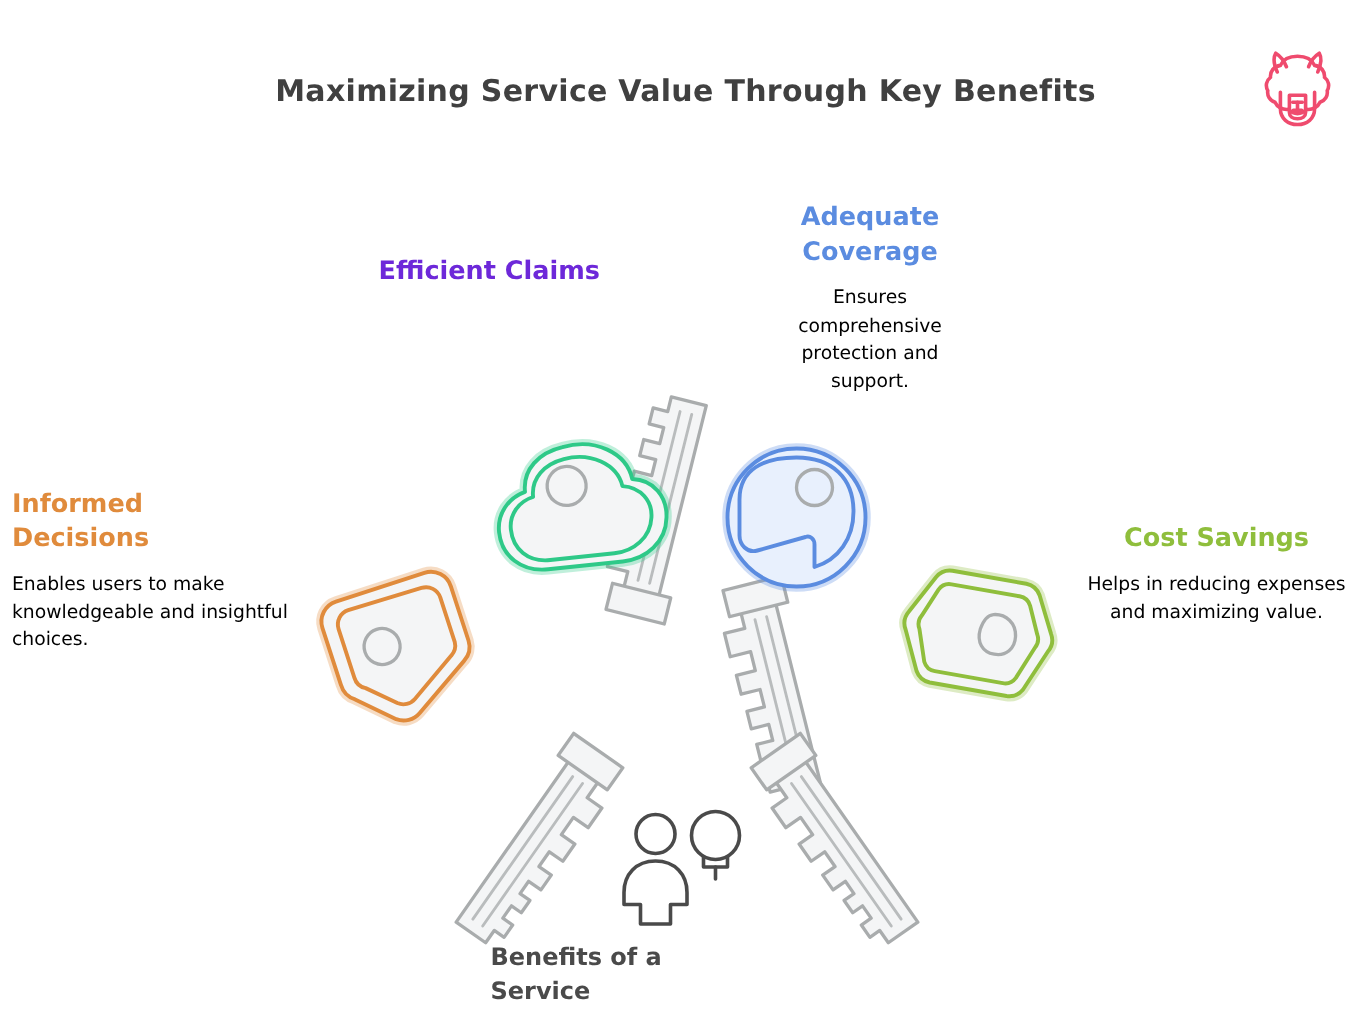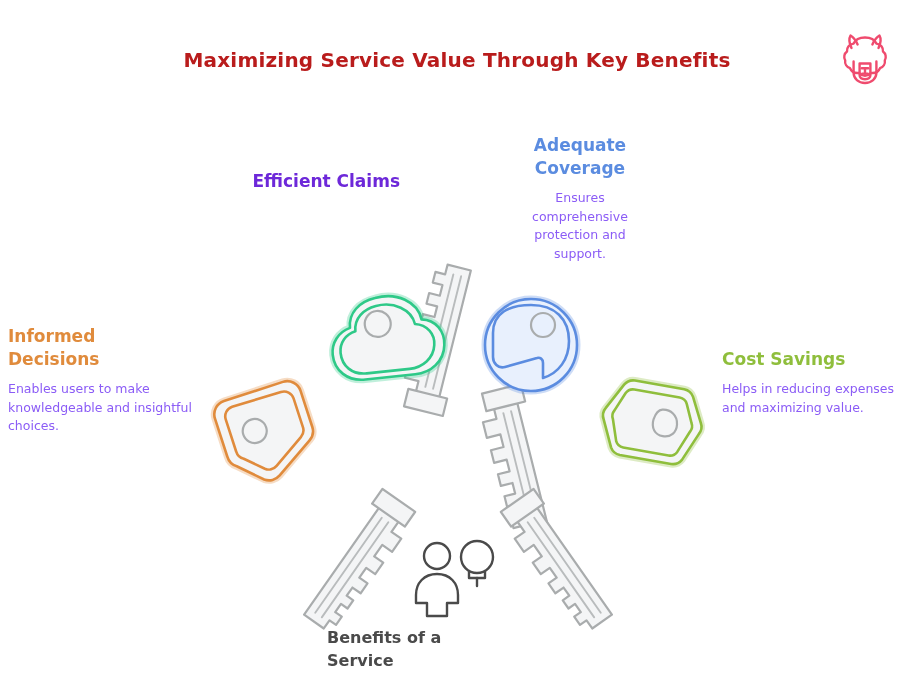--- a/index.html
+++ b/index.html
@@ -27,21 +27,21 @@
   
   #page-title {
     position: absolute;
     left: 0;
     top: 48px;
     width: 914px;
     text-align: center;
     font-size: 20px;
     font-weight: bold;
     letter-spacing: 0.2px;
-    color: #b91c1c;
+    color: #404040;
   }
 
   
   #brand-logo {
     position: absolute;
     right: 22px;
     top: 30px;
     width: 54px;
     height: 56px;
   }
@@ -62,21 +62,21 @@
   }
   .callout .c-title {
     font-size: 17px;
     font-weight: bold;
     line-height: 1.35;
     margin: 0 0 9px 0;
   }
   .callout .c-body {
     font-size: 12.5px;
     line-height: 1.5;
-    color: #8b5cf6;
+    color: #000000;
     margin: 0;
   }
 
   
   #callout-efficient-claims {
     left: 204px;
     top: 170px;
     width: 196px;
     text-align: right;
   }
@@ -98,21 +98,21 @@
     width: 184px;
     text-align: left;
   }
   #callout-informed-decisions .c-title { color: #e08b3c; }
 
   
   #callout-cost-savings {
     left: 722px;
     top: 348px;
     width: 178px;
-    text-align: left;
+    text-align: center;
   }
   #callout-cost-savings .c-title { color: #8fbe3c; }
 
   
   #bottom-caption {
     position: absolute;
     left: 327px;
     top: 626px;
     width: 260px;
     text-align: left;

